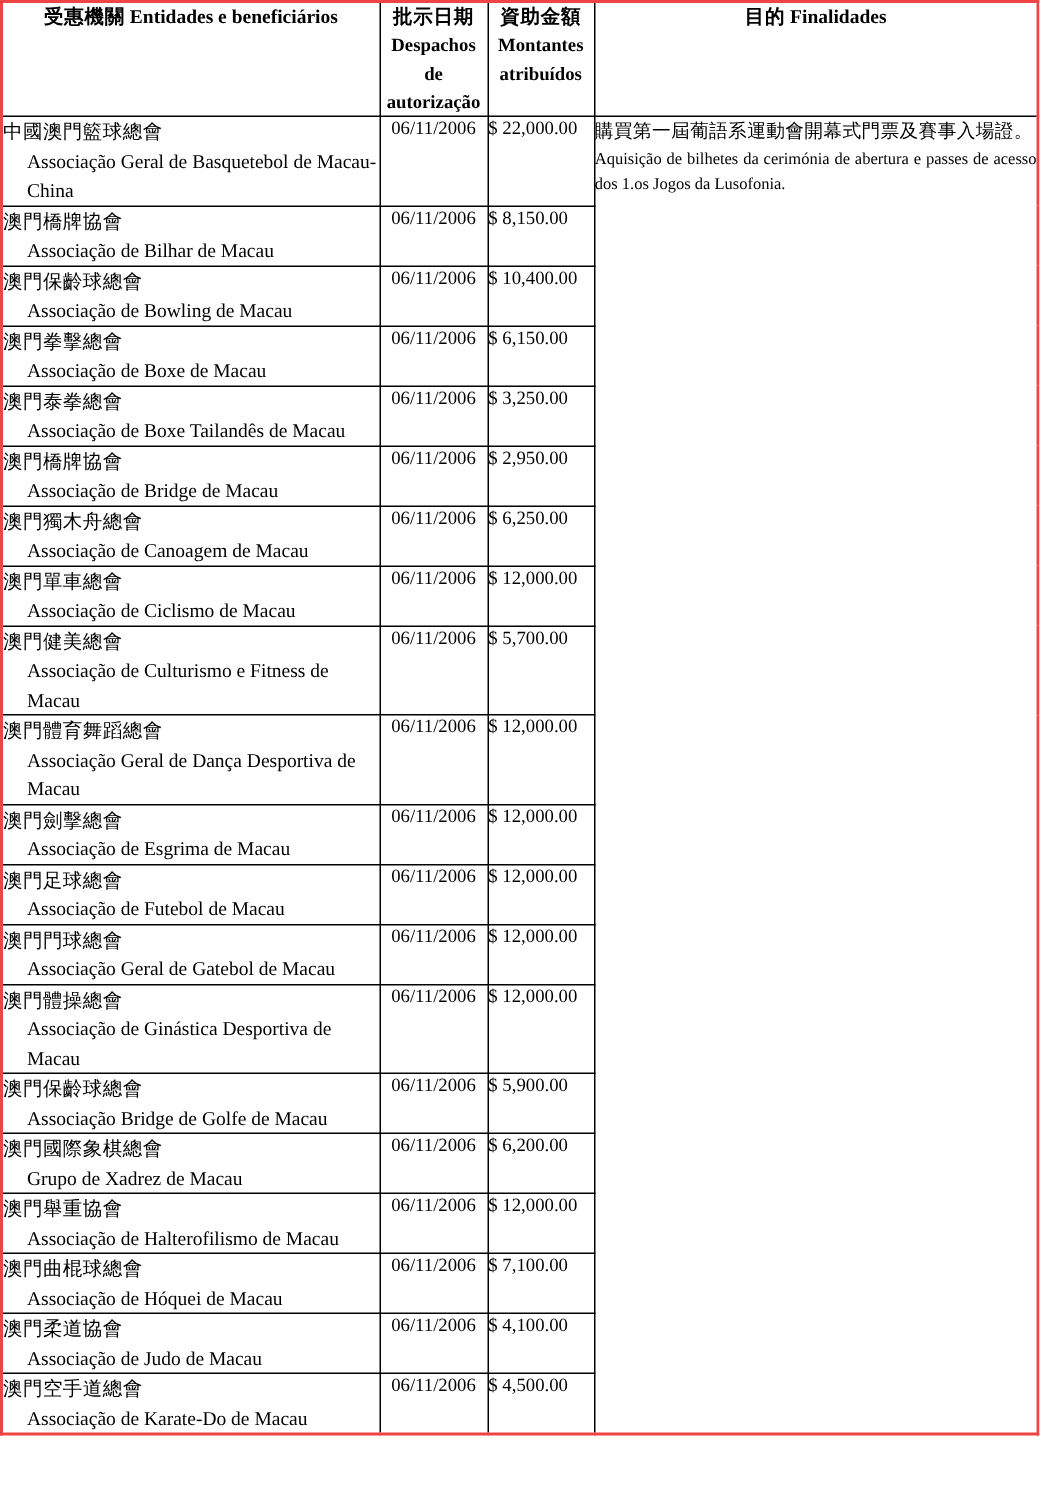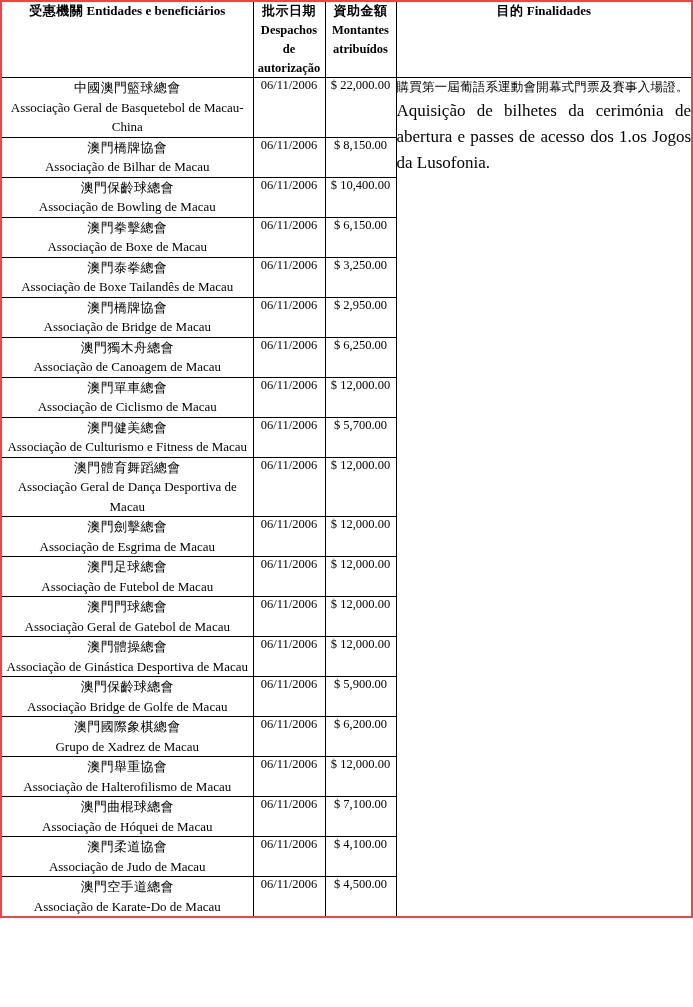--- a/index.html
+++ b/index.html
@@ -51,58 +51,58 @@
   .hdr .ln-pt {
     font-size: 13px;
   }
   .hdr.small .ln-pt { font-size: 12.5px; }
 
   
   td.entity {
     padding: 6px 4px 7px 5px;
     font-size: 13px;
     line-height: 1.5;
-    text-align: center;
   }
   td.entity .cn {
     display: block;
     font-size: 13px;
     letter-spacing: 0.3px;
   }
   td.entity .pt {
     display: block;
     font-size: 13px;
+    padding-left: 16px;
   }
   td.date {
     padding: 7px 5px 7px 4px;
     font-size: 12.5px;
     text-align: center;
     white-space: nowrap;
   }
   td.amount {
     padding: 7px 6px 7px 4px;
     font-size: 12.5px;
-    text-align: center;
+    text-align: left;
     white-space: nowrap;
   }
   td.purpose {
     padding: 7px 6px 7px 6px;
     font-size: 12.5px;
     line-height: 1.55;
     text-align: justify;
     margin-top: 28px;
   }
   td.purpose .p-cn {
     display: block;
     font-size: 12.5px;
     letter-spacing: 0.2px;
   }
   td.purpose .p-pt {
     display: block;
-    font-size: 17px;
+    font-size: 11px;
   }
 </style>
 </head>
 <body>
 
 <div id="sheet">
   <table class="grant-table">
     <colgroup>
       <col class="c-entity">
       <col class="c-date">

